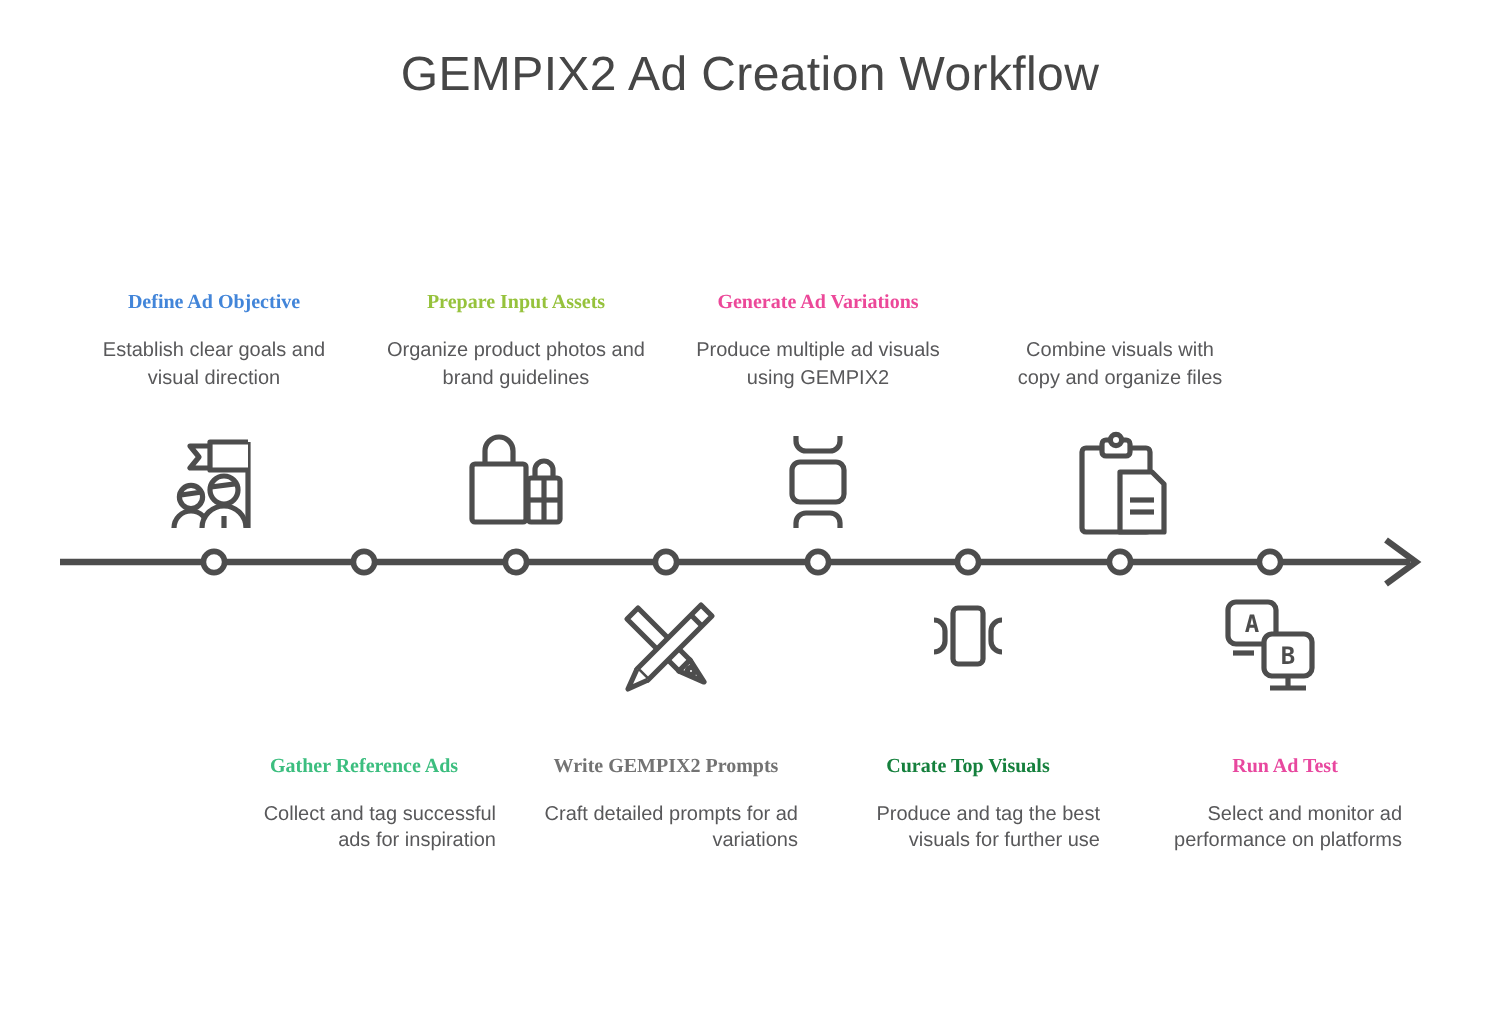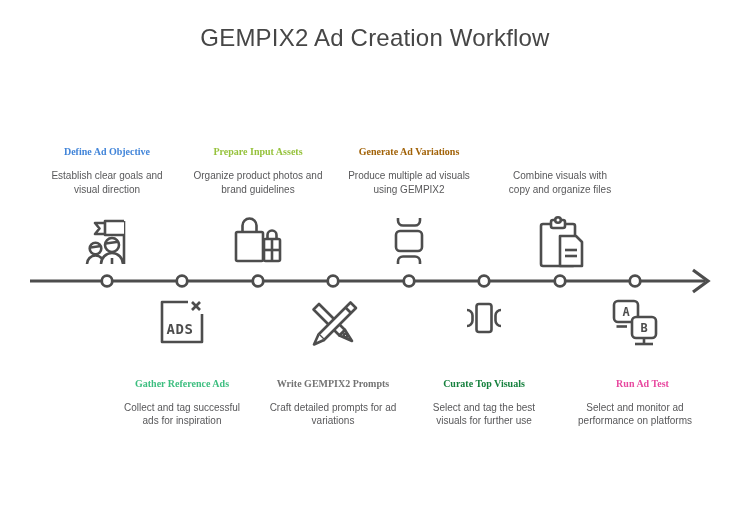--- a/index.html
+++ b/index.html
@@ -6,21 +6,21 @@
   #canvas{
     position:relative;width:750px;height:506px;background:#ffffff;
     font-family:"Liberation Sans",sans-serif;overflow:hidden;
   }
   #title{
     position:absolute;top:24px;left:0;width:750px;text-align:center;
     font-size:24px;font-weight:normal;color:#464646;letter-spacing:.2px;
   }
   .col{position:absolute;width:170px;display:flex;flex-direction:column;align-items:center;text-align:center;}
   .col.top{top:78px;height:118px;justify-content:flex-end;}
-  .col.bottom{top:378px;}
+  .col.bottom{top:378px;text-align:right;}
   .step-title{font-size:10px;font-weight:bold;line-height:1.16;max-width:132px;margin:0 0 11px 0;font-family:Liberation Serif, serif;}
   .step-desc{font-size:10px;line-height:1.35;max-width:132px;margin:0;color:#58585a;}
   .col-export .step-desc{max-width:114px;}
   .icon{position:absolute;width:56px;height:56px;}
   .icon svg{display:block;width:56px;height:56px;}
   #timeline{position:absolute;left:0;top:0;width:750px;height:506px;}
   .ico-stroke{stroke:#4d4d4d;stroke-width:2.6;fill:none;stroke-linejoin:round;}
   .ico-fill-w{fill:#ffffff;}
   .ico-text{fill:#4d4d4d;font-family:"DejaVu Sans Mono","Liberation Mono",monospace;font-weight:bold;}
 </style>
@@ -33,38 +33,38 @@
 
   <div class="col top" style="left:22px">
     <div class="step-title" style="color: rgb(66, 133, 217);">Define Ad Objective</div>
     <p class="step-desc">Establish clear goals and visual direction</p>
   </div>
   <div class="col top" style="left:173px">
     <div class="step-title" style="color: rgb(150, 194, 60);">Prepare Input Assets</div>
     <p class="step-desc">Organize product photos and brand guidelines</p>
   </div>
   <div class="col top" style="left:324px">
-    <div class="step-title" style="color: #a16207;">Generate Ad Variations</div>
+    <div class="step-title" style="color: #ec4899;">Generate Ad Variations</div>
     <p class="step-desc">Produce multiple ad visuals using GEMPIX2</p>
   </div>
   <div class="col top col-export" style="left:475px">
     <p class="step-desc">Combine visuals with copy and organize files</p>
   </div>
 
   <div class="col bottom" style="left:97px">
     <div class="step-title" style="color: rgb(60, 190, 127);">Gather Reference Ads</div>
     <p class="step-desc">Collect and tag successful ads for inspiration</p>
   </div>
   <div class="col bottom" style="left:248px">
     <div class="step-title" style="color: #737373;">Write GEMPIX2 Prompts</div>
     <p class="step-desc">Craft detailed prompts for ad variations</p>
   </div>
   <div class="col bottom" style="left:399px">
     <div class="step-title" style="color: #15803d;">Curate Top Visuals</div>
-    <p class="step-desc">Select and tag the best visuals for further use</p>
+    <p class="step-desc">Produce and tag the best visuals for further use</p>
   </div>
   <div class="col bottom" style="left:550px">
     <div class="step-title" style="color: rgb(232, 72, 159); margin-left: 15px;">Run Ad Test</div>
     <p class="step-desc">Select and monitor ad performance on platforms</p>
   </div>
 
   <svg id="timeline" viewBox="0 0 750 506">
     <line x1="30" y1="281" x2="705" y2="281" stroke="#4d4d4d" stroke-width="3.2"></line>
     <path d="M693 270 L708 281 L693 292" fill="none" stroke="#4d4d4d" stroke-width="3.2"></path>
     <g fill="#ffffff" stroke="#4d4d4d" stroke-width="2.8">
@@ -125,31 +125,20 @@
         <rect x="9" y="10" width="34" height="42" rx="2"></rect>
         <rect class="ico-fill-w" x="19" y="6" width="14" height="8" rx="2"></rect>
         <circle class="ico-fill-w" cx="26" cy="6" r="2.8"></circle>
         <path class="ico-fill-w" d="M28 22 H44 L50 28 V52 H28 Z"></path>
         <line x1="33" y1="36" x2="45" y2="36"></line>
         <line x1="33" y1="42" x2="45" y2="42"></line>
       </g>
     </svg>
   </div>
 
-  <div class="icon" style="left:154px;top:293px">
-    <svg viewBox="0 0 56 56">
-      <g class="ico-stroke">
-        <rect x="8" y="9" width="40" height="40"></rect>
-        <rect class="ico-fill-w" x="34" y="4" width="17" height="17" stroke="none"></rect>
-        <line x1="38" y1="9" x2="46" y2="17"></line>
-        <line x1="46" y1="9" x2="38" y2="17"></line>
-      </g>
-      <text class="ico-text" x="26" y="41" text-anchor="middle" font-size="14" letter-spacing="0.5">ADS</text>
-    </svg>
-  </div>
 
   <div class="icon" style="left:305px;top:294px">
     <svg viewBox="0 0 56 56">
       <g class="ico-stroke">
         <polygon class="ico-fill-w" points="8.5,15.5 14,10 40,36 34.5,41.5"></polygon>
         <polygon class="ico-fill-w" points="45.5,8.5 51,14 19,46 13.5,40.5"></polygon>
         <path class="ico-fill-w" d="M19 46 L9 50.5 L13.5 40.5"></path>
         <line x1="40" y1="13" x2="45.5" y2="18.5"></line>
         <polygon class="ico-fill-w" points="40,36 47,47 34.5,41.5"></polygon>
         <circle class="ico-fill-w" cx="40.5" cy="41.5" r="1.8"></circle>

